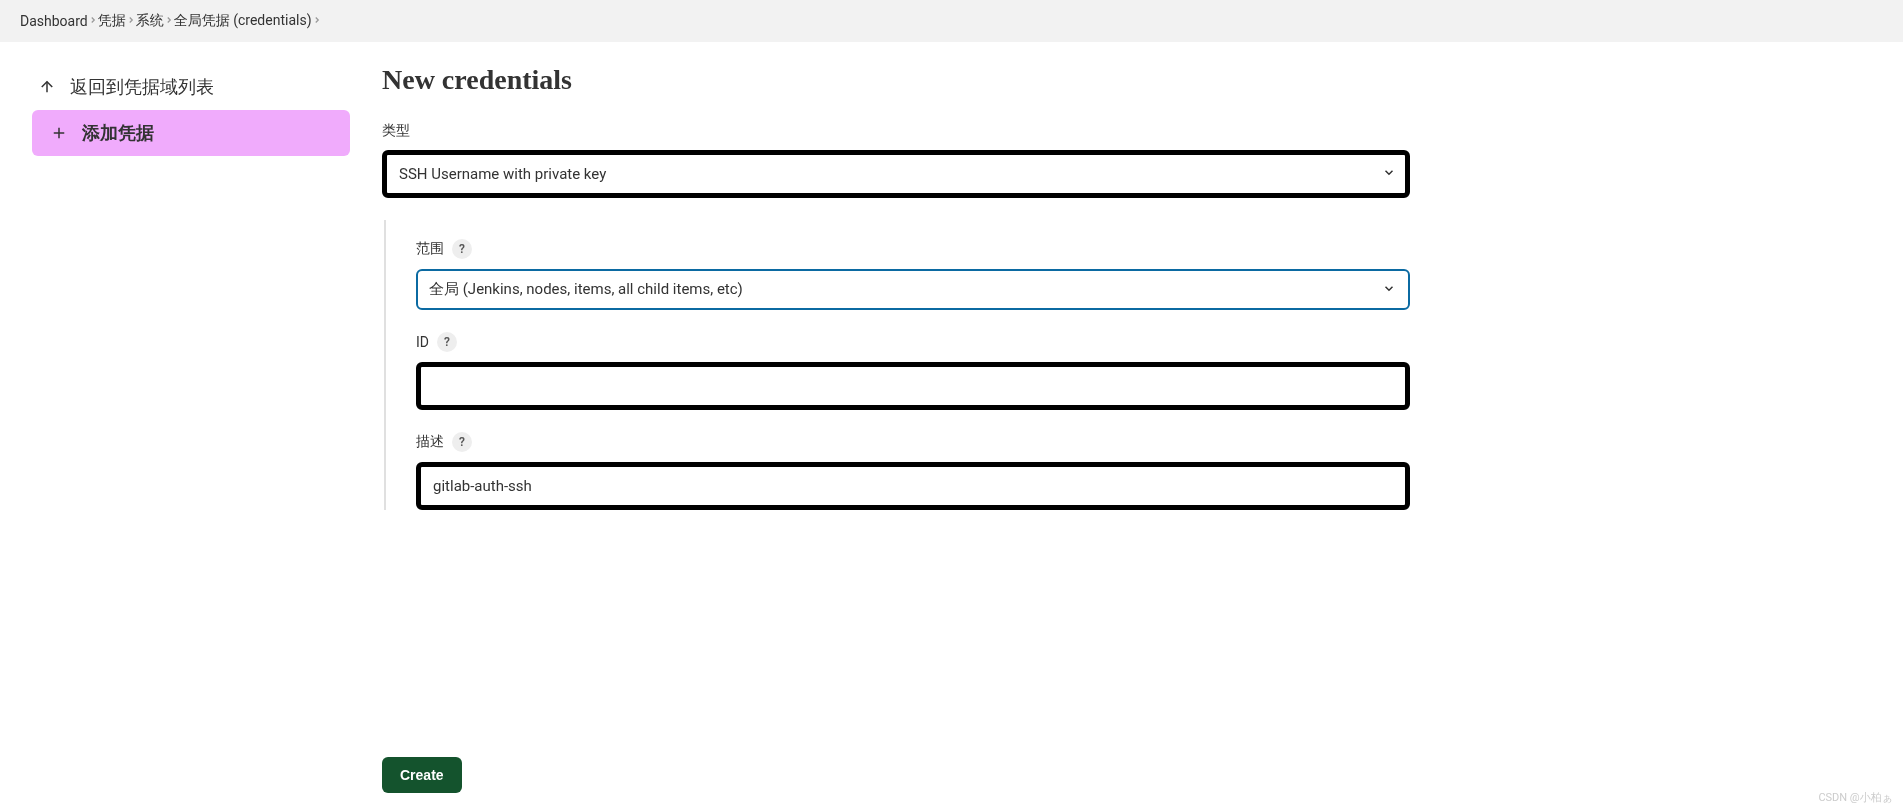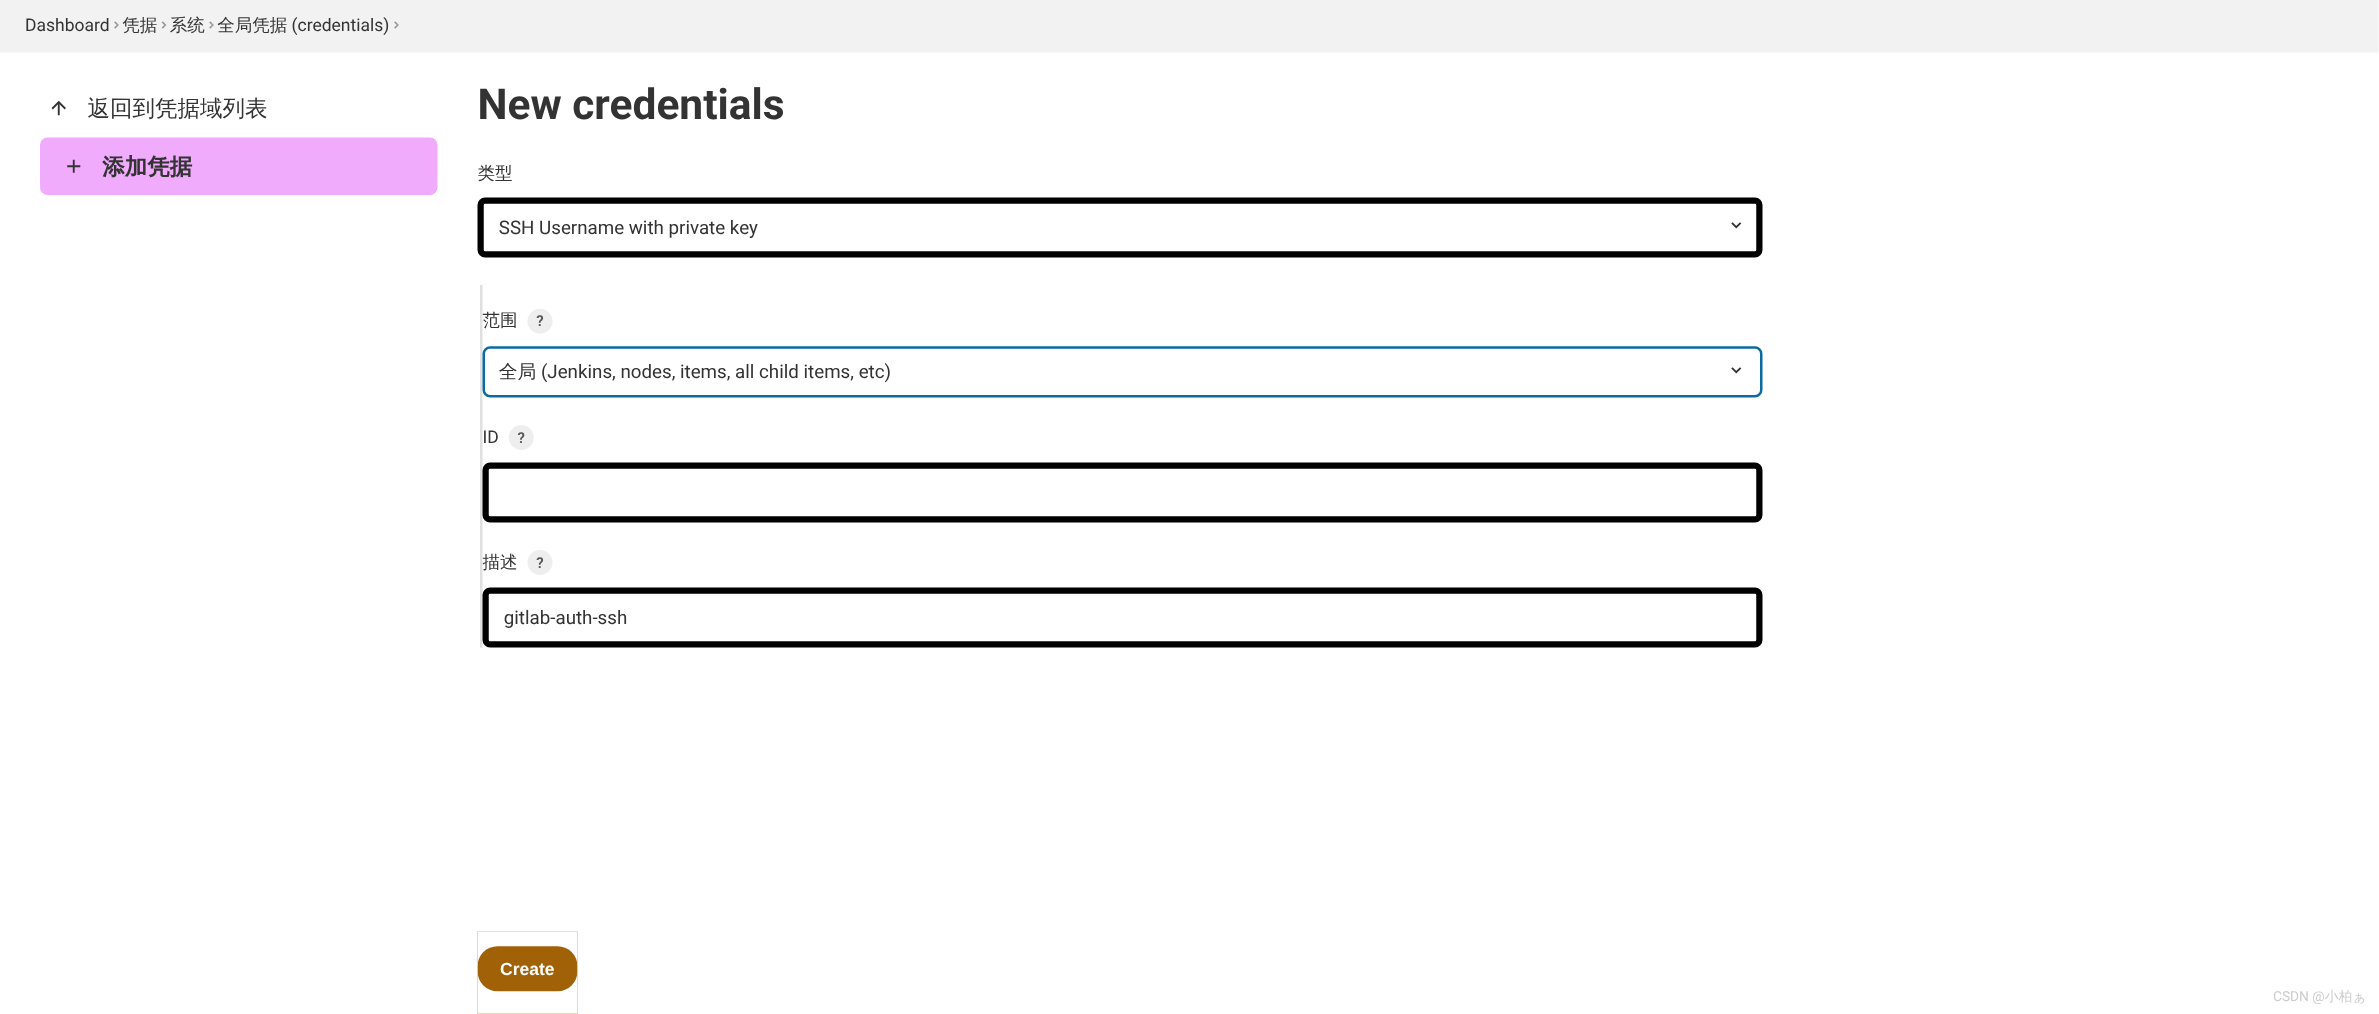--- a/index.html
+++ b/index.html
@@ -56,23 +56,24 @@
       justify-content: center;
       flex-shrink: 0;
     }
     .main {
       flex: 1;
       padding: 22px 40px 80px 12px;
       position: relative;
       max-width: 1080px;
     }
     .page-title {
-      font-size: 34px;
+      font-size: 28px;
       font-weight: 700;
       margin-bottom: 26px;
+      font-family: Liberation Serif, serif;
     }
     .form-group {
       margin-bottom: 22px;
     }
     .form-label {
       display: flex;
       align-items: center;
       gap: 8px;
       font-size: 14px;
       color: #333;
@@ -116,35 +117,36 @@
     .select-caret {
       position: absolute;
       right: 14px;
       top: 50%;
       transform: translateY(-50%);
       pointer-events: none;
     }
     .nested-section {
       border-left: 2px solid #e0e0e0;
       margin-left: 2px;
+      padding-left: 30px;
       padding-top: 8px;
     }
     .footer-actions {
       position: fixed;
       bottom: 0;
       left: 382px;
       padding: 12px 0 18px;
       background: #fff;
     }
     .primary-btn {
-      background: #a16207;
+      background: #14532d;
       color: #fff;
       font-weight: 600;
       border: none;
-      border-radius: 16px;
+      border-radius: 6px;
       padding: 10px 18px;
       font-size: 14px;
       cursor: pointer;
     }
     .watermark {
       position: fixed;
       right: 10px;
       bottom: 6px;
       font-size: 11px;
       color: #ccc;

